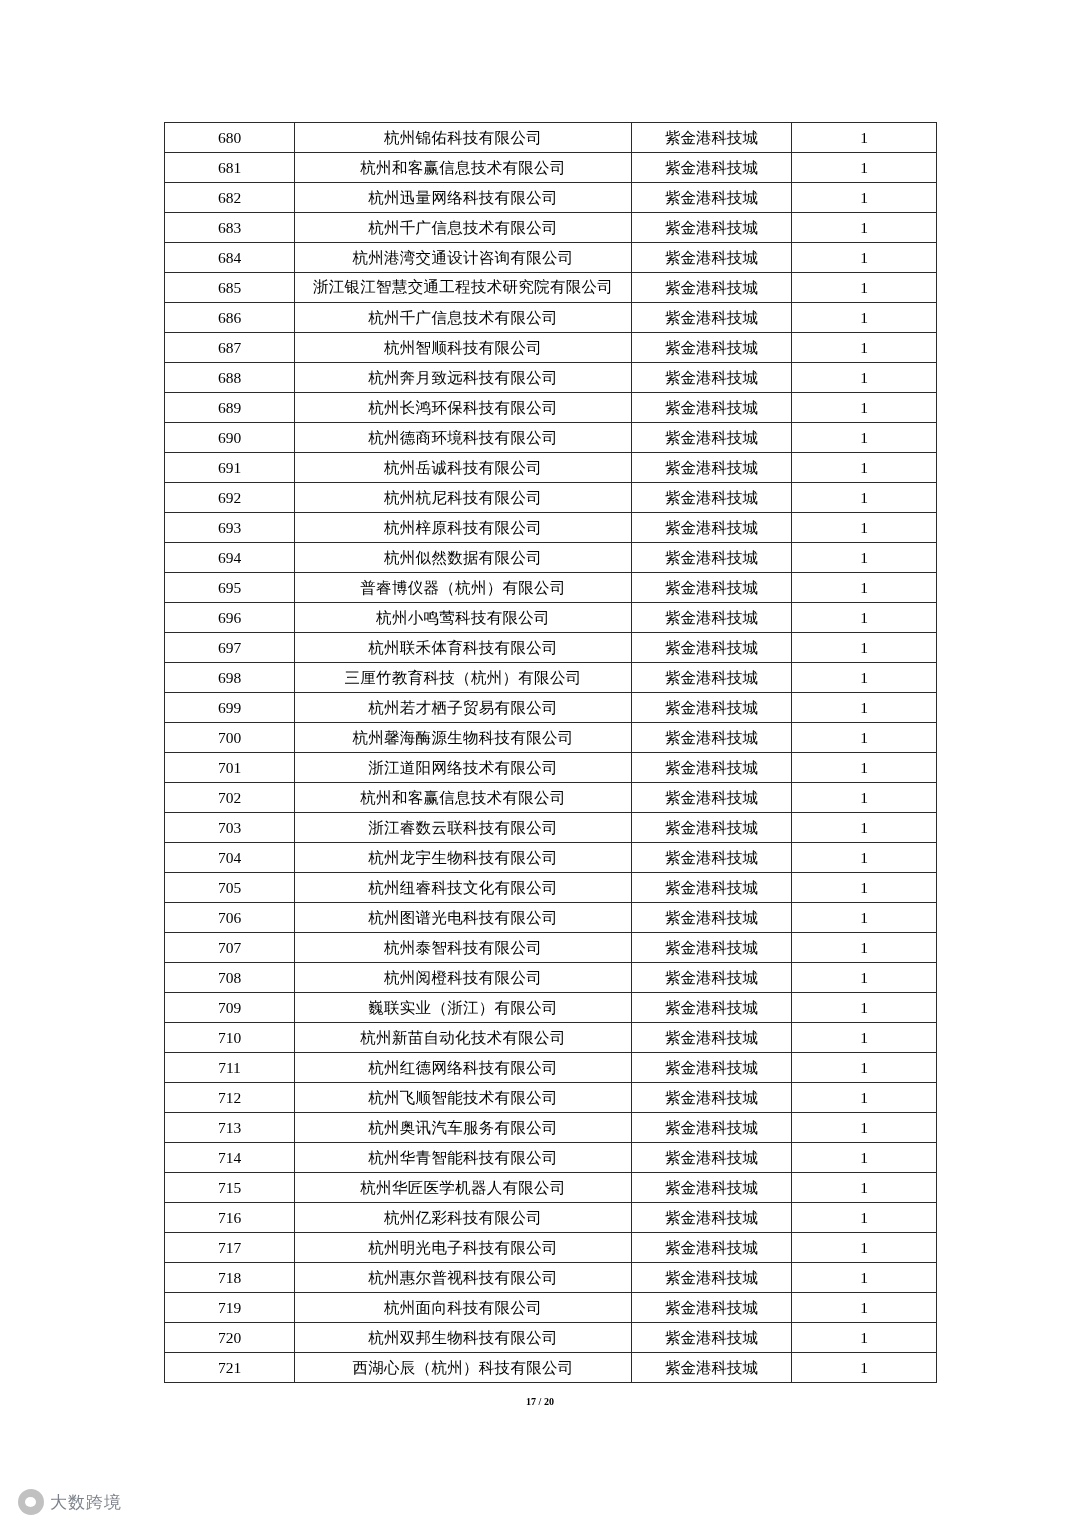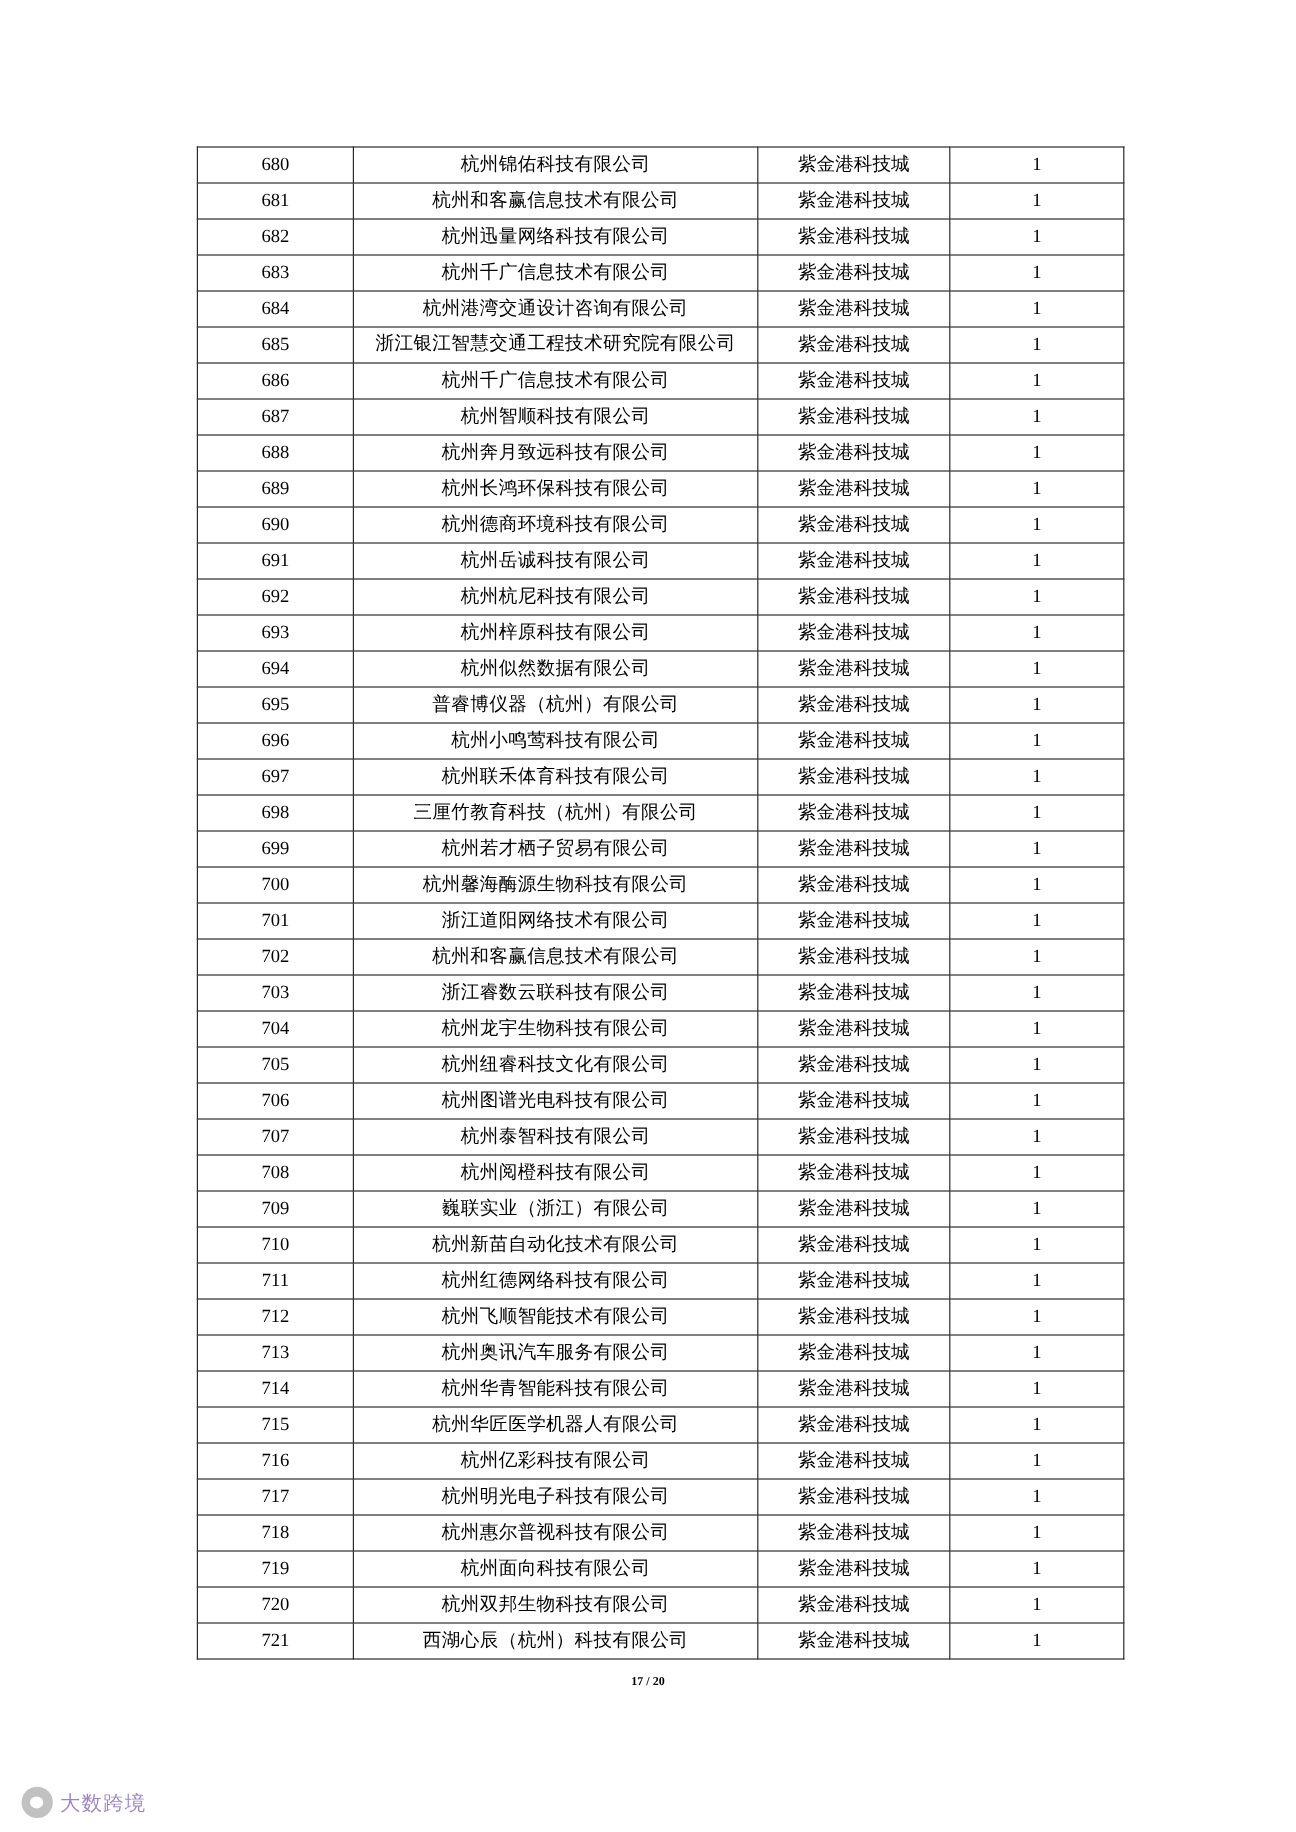--- a/index.html
+++ b/index.html
@@ -83,21 +83,21 @@
   .wm-logo::after {
     content: "";
     position: absolute;
     left: 7px; top: 8px;
     width: 11px; height: 10px;
     border-radius: 50%;
     background: #ffffff;
   }
   .wm-text {
     font-size: 17px;
-    color: #4c1d95;
+    color: #0f172a;
     font-family: "Liberation Sans", sans-serif;
     letter-spacing: 1px;
   }
 </style>
 </head>
 <body>
 
 <div class="page">
 
   <div class="table-wrap">

